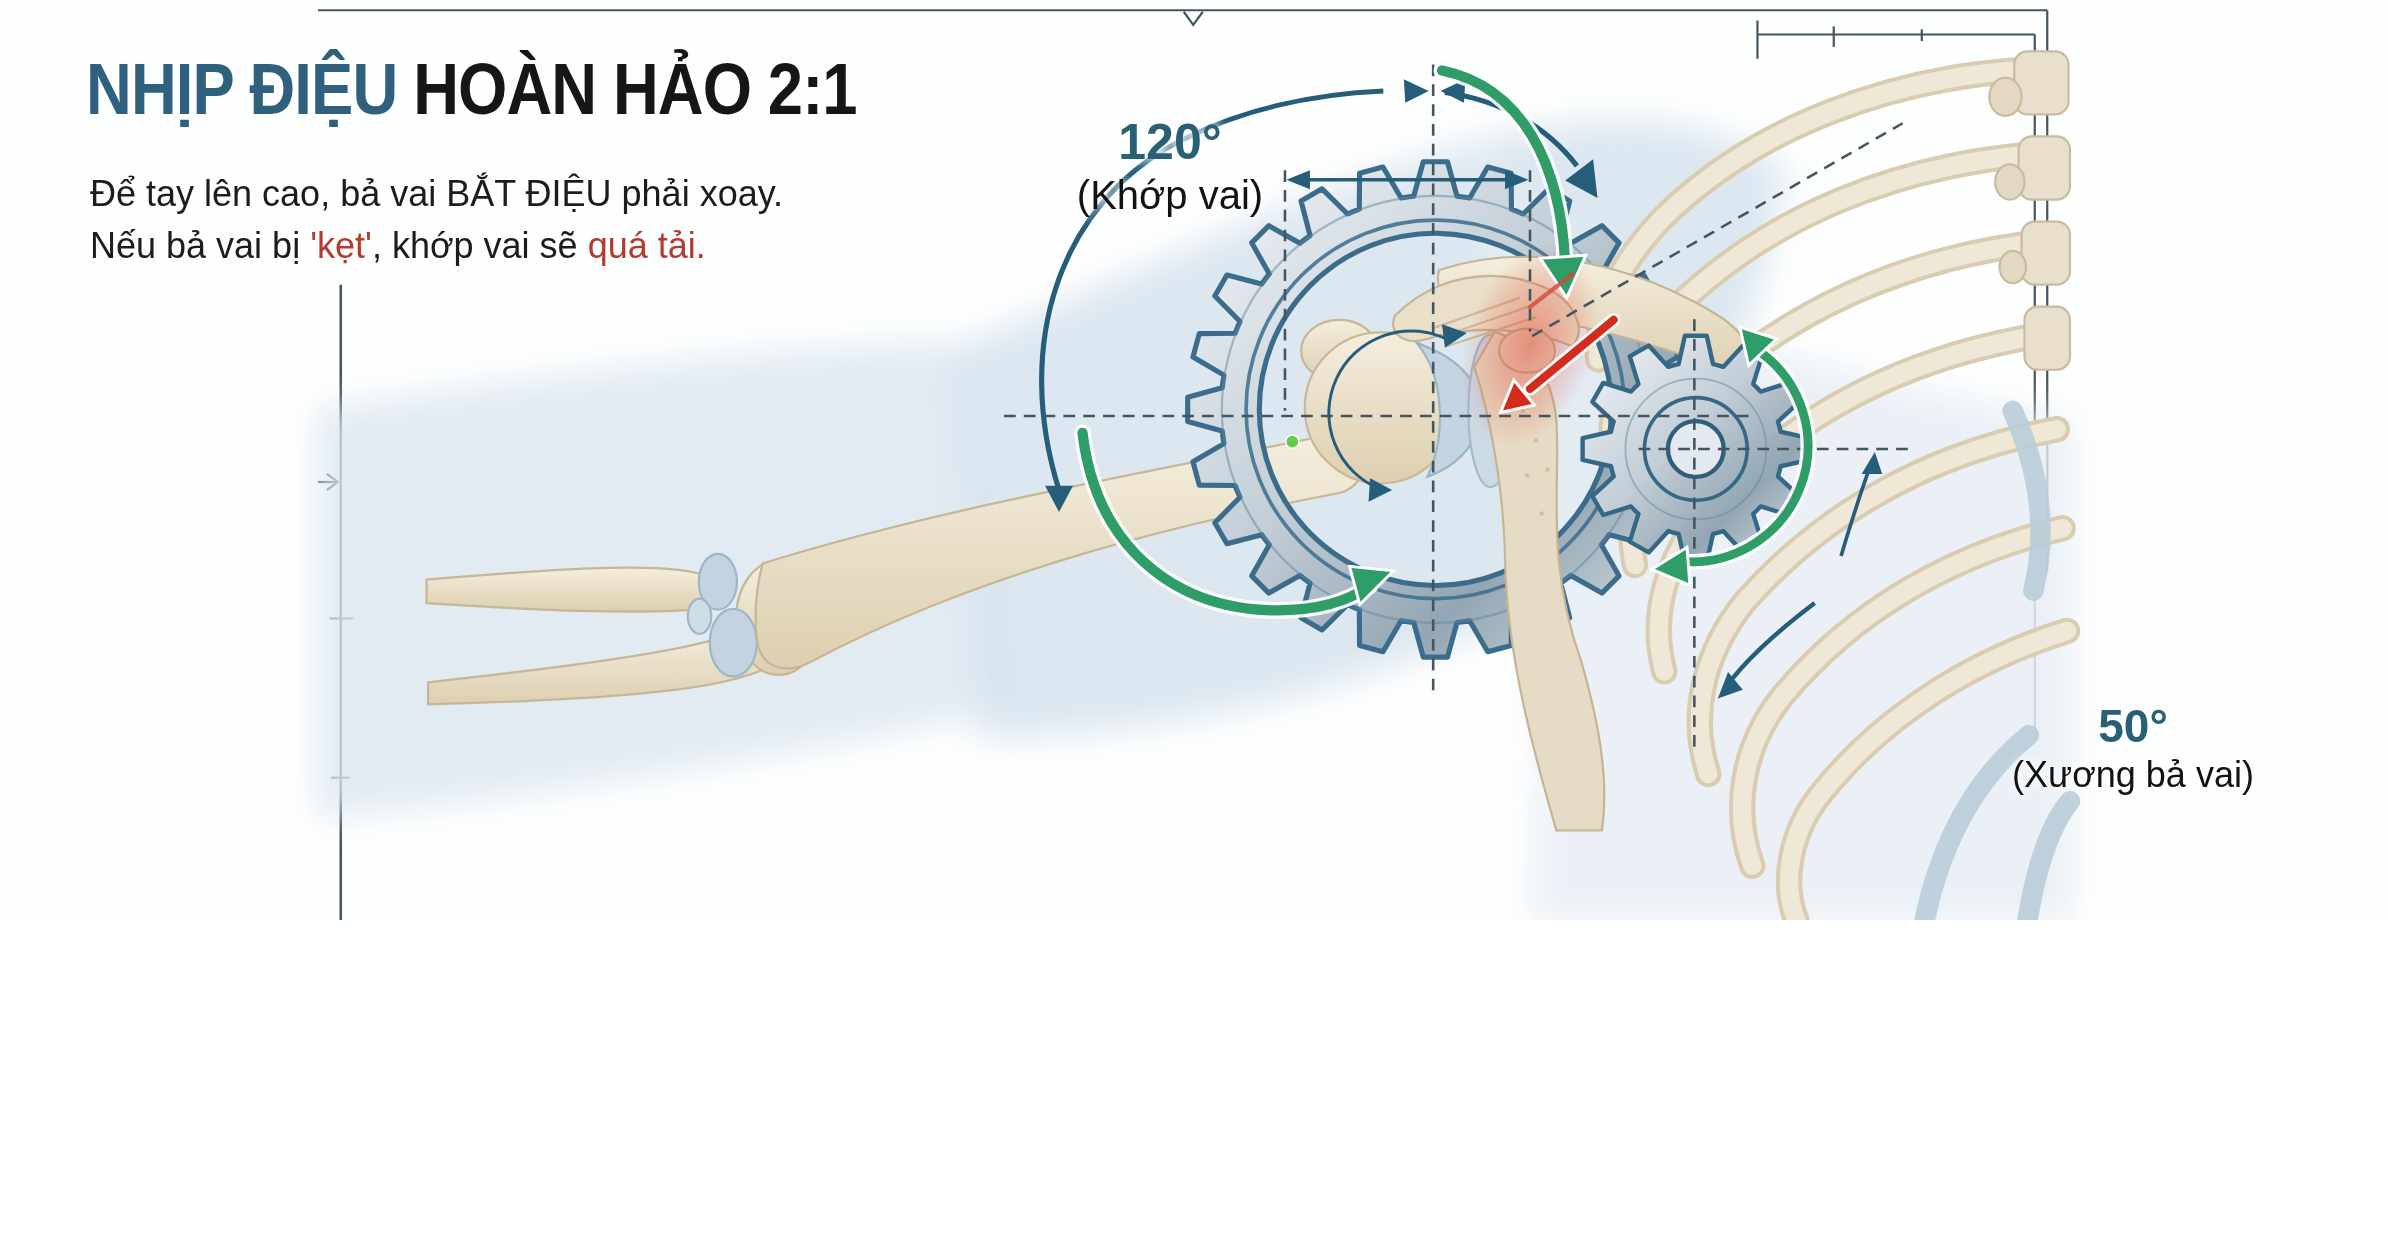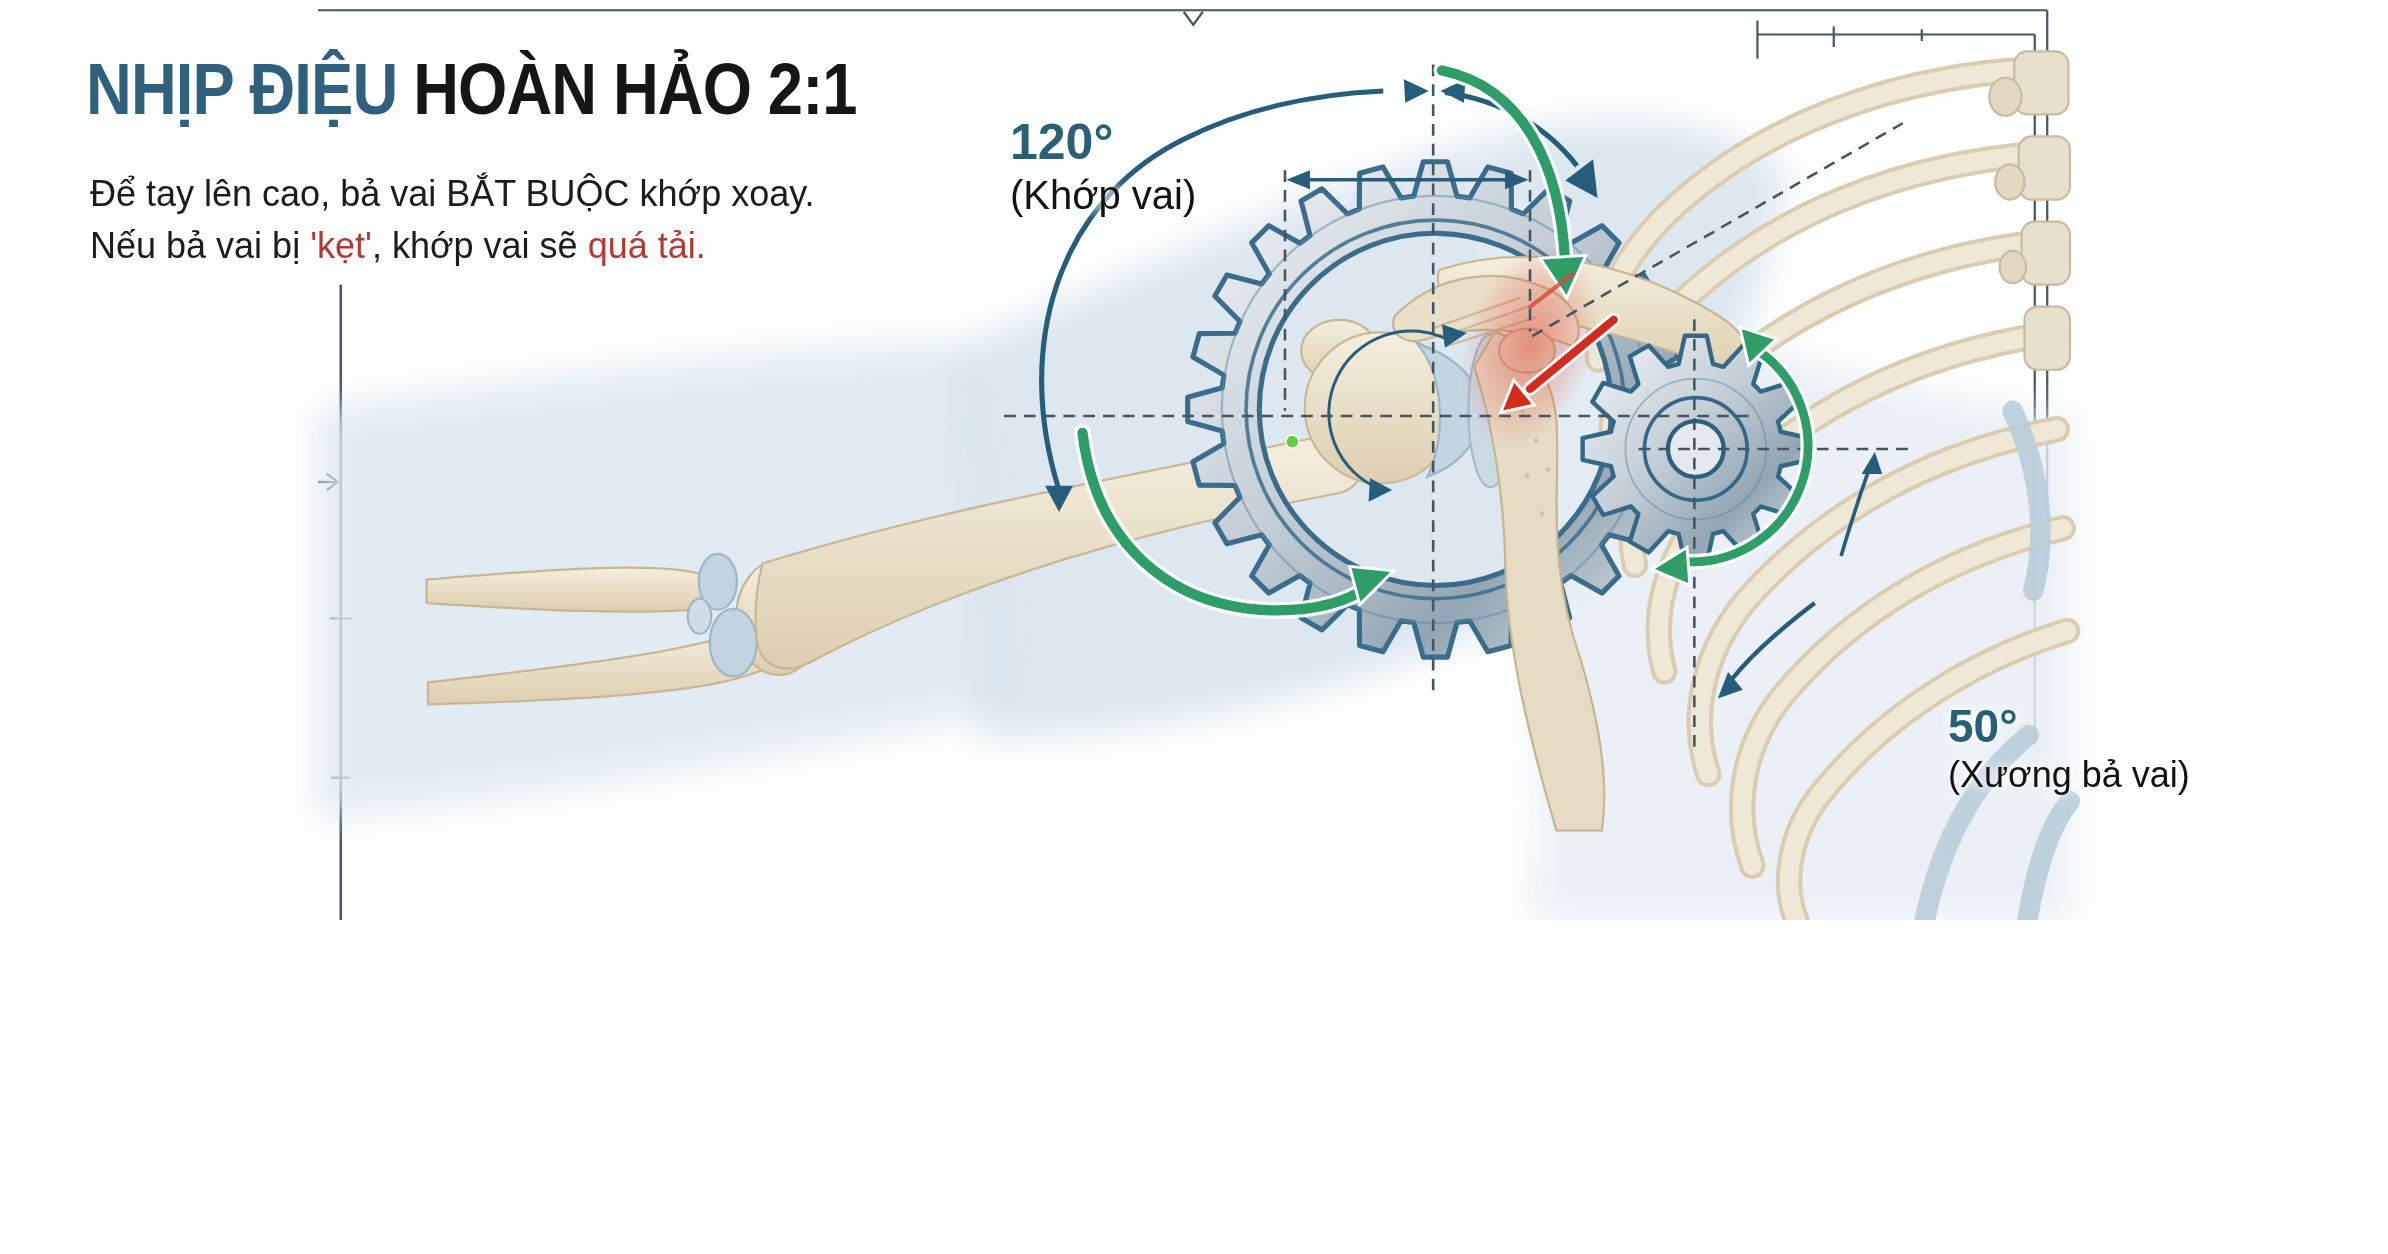--- a/index.html
+++ b/index.html
@@ -6,21 +6,21 @@
   #stage{position:relative;width:2388px;height:920px;background:#fdfefe;overflow:hidden;
          font-family:"Liberation Sans", sans-serif;}
   #art{position:absolute;left:0;top:0;width:100%;height:100%;}
   .overlay{position:absolute;}
   .title{left:86px;top:48px;font-size:72px;font-weight:bold;letter-spacing:-1px;
          transform:scaleX(.88);transform-origin:0 50%;white-space:nowrap;}
   .title .accent{color:#2f617e;}
   .title .rest{color:#161616;margin-left:18px;}
   .subtitle{left:90px;top:168px;font-size:36px;color:#1c1c1c;line-height:1.45;white-space:nowrap;}
   .red{color:#b23a31;text-align:center;}
-  .angle-label{text-align:left;text-shadow:0 0 8px #fff,0 0 14px #fff;}
+  .angle-label{text-align:center;text-shadow:0 0 8px #fff,0 0 14px #fff;}
   .angle-label .angle{font-size:50px;font-weight:bold;color:#2a6076;line-height:1.05;}
   .angle-label .sub{font-size:40px;color:#121212;margin-top:4px;}
   .label-120{left:1010px;top:116px;width:320px;}
   .label-60{left:1948px;top:702px;width:370px;}
   .label-60 .angle{font-size:46px;}
   .label-60 .sub{font-size:36px;}
 </style>
 </head>
 <body>
 
@@ -227,21 +227,21 @@
   </g>
 
   <circle cx="1328" cy="602" r="9" fill="#5ecb3e" stroke="#ffffff" stroke-width="2" opacity="0.95"></circle>
 </svg>
 
 <div class="overlay title">
   <span class="accent">NHỊP ĐIỆU</span><span class="rest">HOÀN HẢO 2:1</span>
 </div>
 
 <div class="overlay subtitle">
-  <div>Để tay lên cao, bả vai BẮT BUỘC khớp xoay.</div>
+  <div>Để tay lên cao, bả vai BẮT ĐIỆU phải xoay.</div>
   <div><span>Nếu bả vai bị </span><span class="red">'kẹt'</span><span>, khớp vai sẽ </span><span class="red">quá tải.</span></div>
 </div>
 
 <div class="overlay angle-label label-120">
   <div class="angle">120°</div>
   <div class="sub">(Khớp vai)</div>
 </div>
 
 <div class="overlay angle-label label-60">
   <div class="angle">50°</div>

